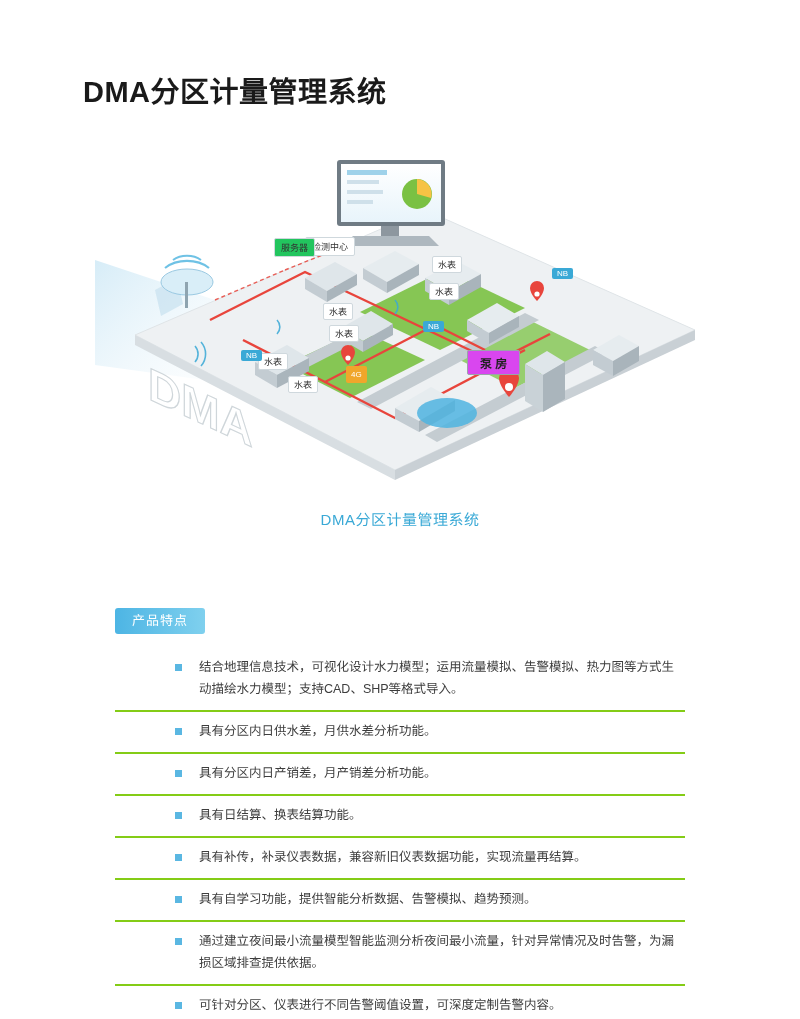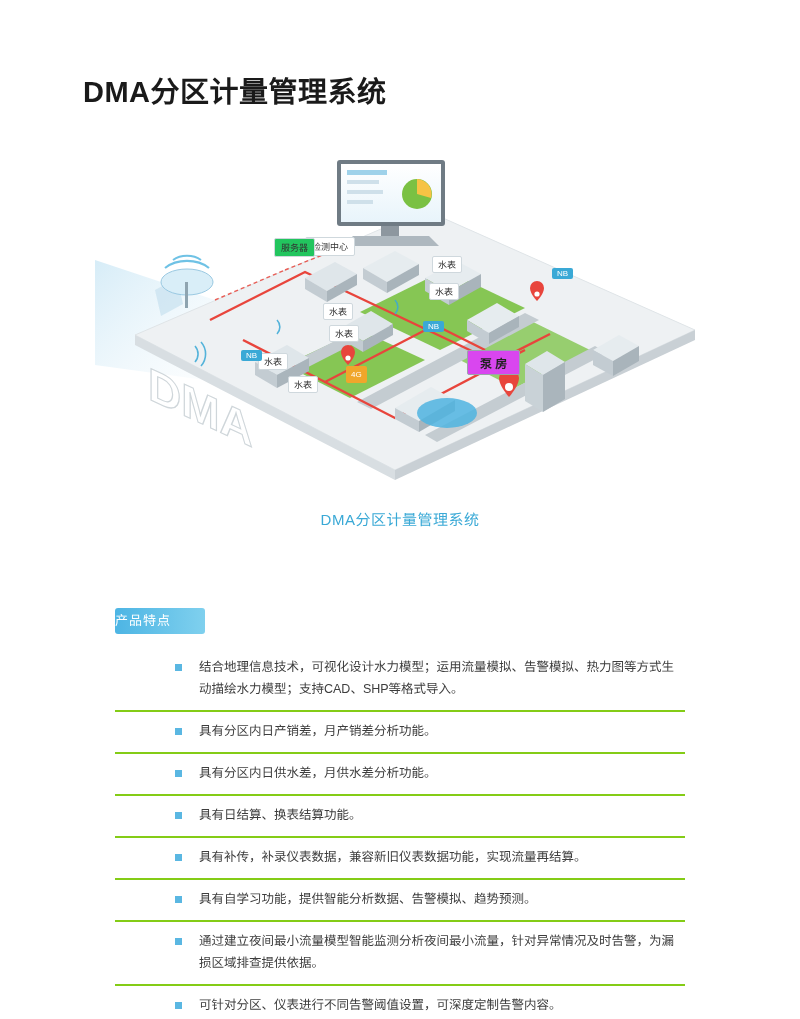--- a/index.html
+++ b/index.html
@@ -55,20 +55,21 @@
     position: absolute;
     left: 115px;
     top: 608px;
     width: 90px;
     height: 26px;
     background: linear-gradient(90deg, #4db5e4 0%, #7fd0ee 100%);
     border-radius: 3px;
     color: #fff;
     font-size: 13px;
     line-height: 26px;
+    text-align: center;
     letter-spacing: 1px;
   }
   
   .features {
     position: absolute;
     left: 115px;
     top: 648px;
     width: 570px;
   }
   .feature-row {
@@ -263,28 +264,28 @@
 
   <div class="section-tag">产品特点</div>
 
   <div class="features">
     <div class="feature-row">
       <span class="bullet"></span>
       <span class="feature-text">结合地理信息技术，可视化设计水力模型；运用流量模拟、告警模拟、热力图等方式生动描绘水力模型；支持CAD、SHP等格式导入。</span>
     </div>
     <div class="feature-row">
       <span class="bullet"></span>
+      <span class="feature-text">具有分区内日供水差，月供水差分析功能。</span>
+    </div>
+    <div class="feature-row">
+      <span class="bullet"></span>
       <span class="feature-text">具有分区内日产销差，月产销差分析功能。</span>
     </div>
     <div class="feature-row">
       <span class="bullet"></span>
-      <span class="feature-text">具有分区内日供水差，月供水差分析功能。</span>
-    </div>
-    <div class="feature-row">
-      <span class="bullet"></span>
       <span class="feature-text">具有日结算、换表结算功能。</span>
     </div>
     <div class="feature-row">
       <span class="bullet"></span>
       <span class="feature-text">具有补传，补录仪表数据，兼容新旧仪表数据功能，实现流量再结算。</span>
     </div>
     <div class="feature-row">
       <span class="bullet"></span>
       <span class="feature-text">具有自学习功能，提供智能分析数据、告警模拟、趋势预测。</span>
     </div>

